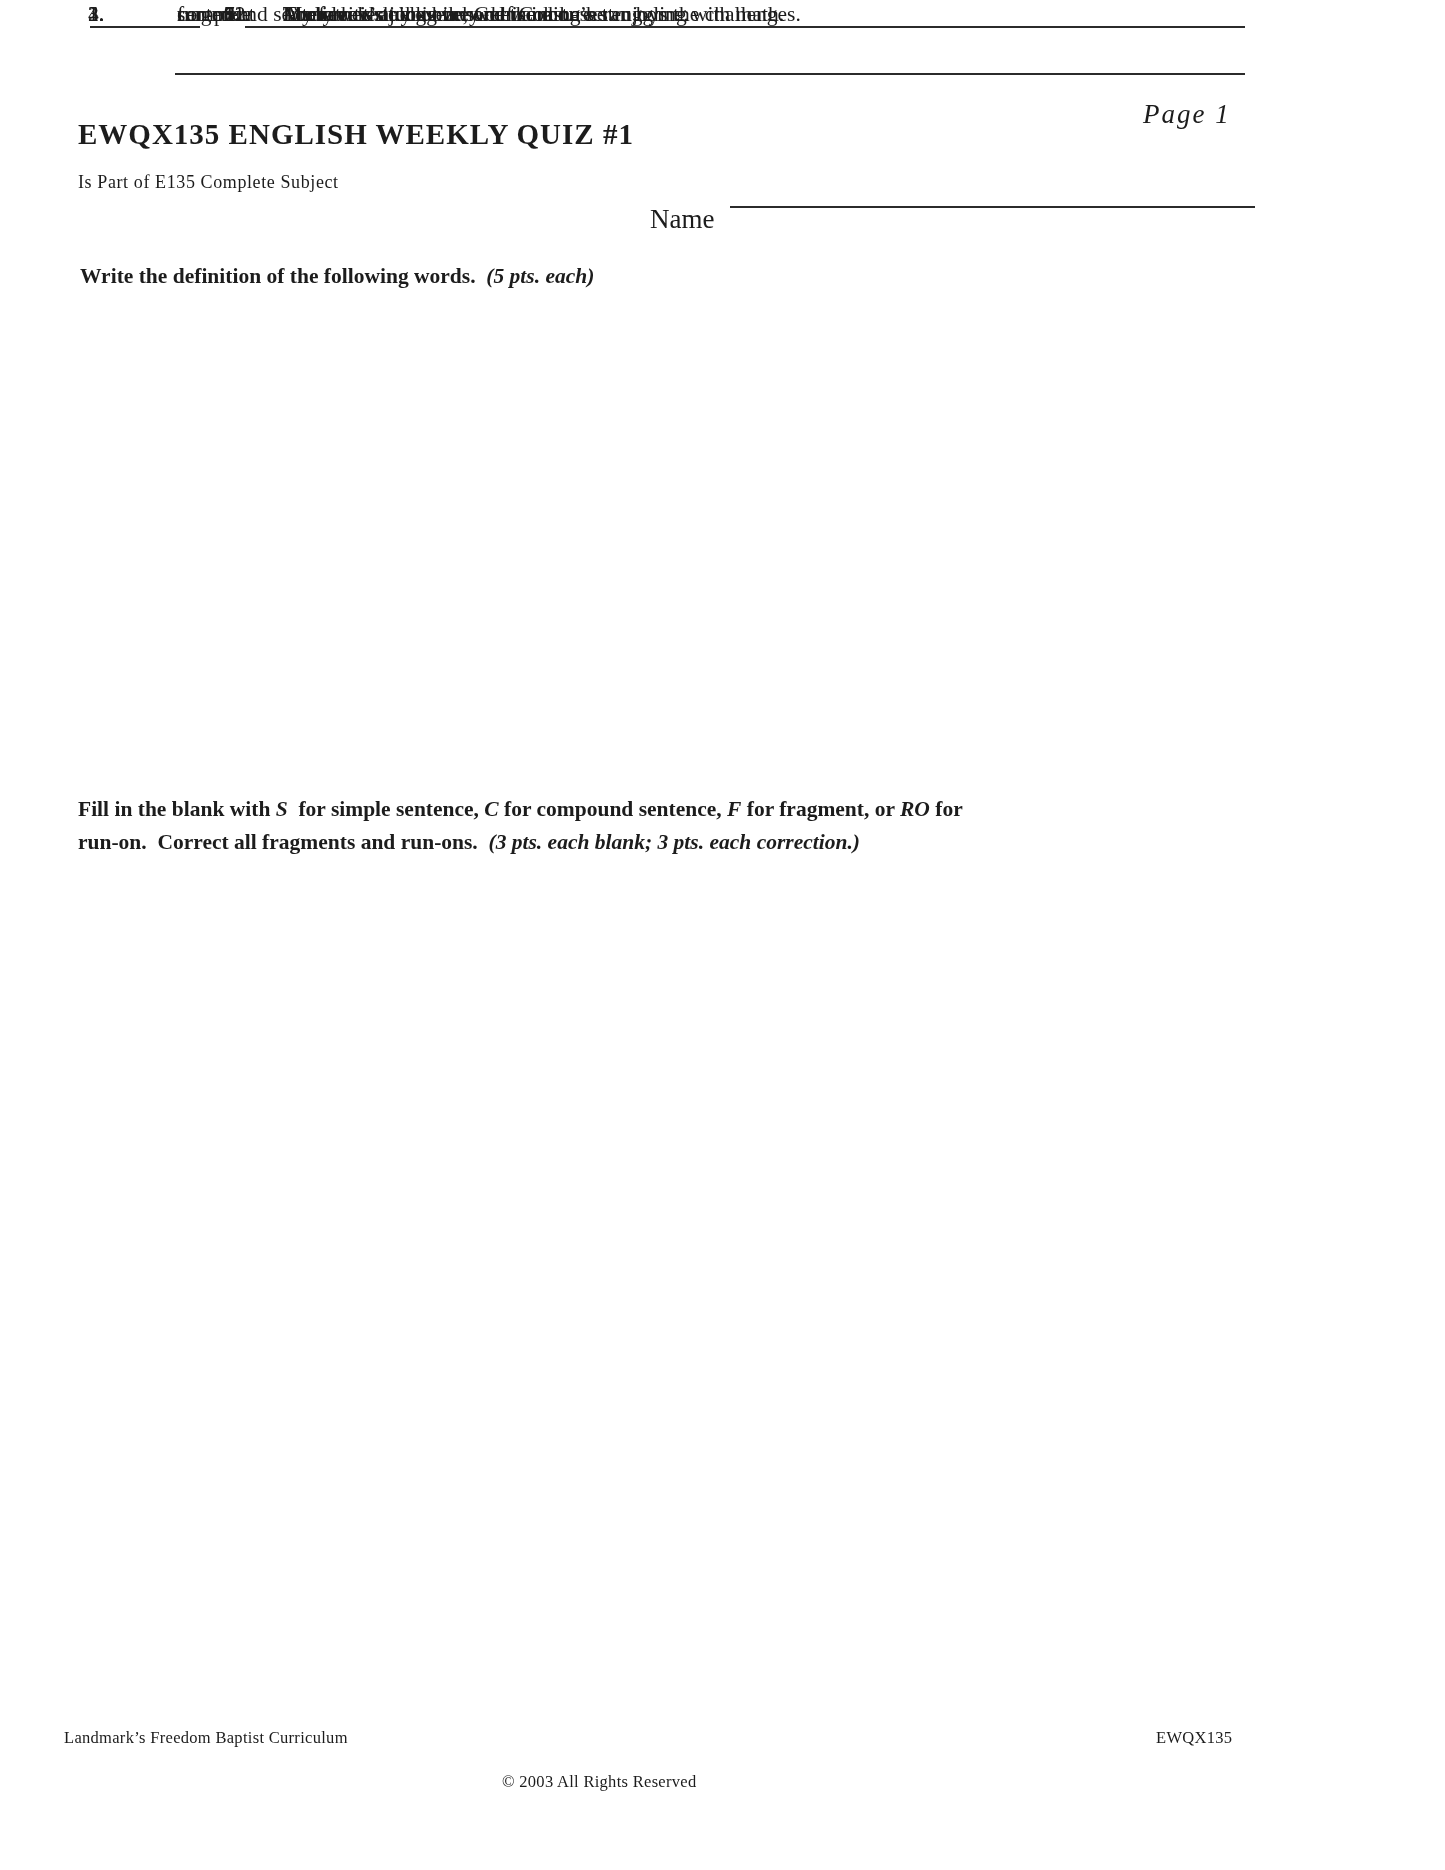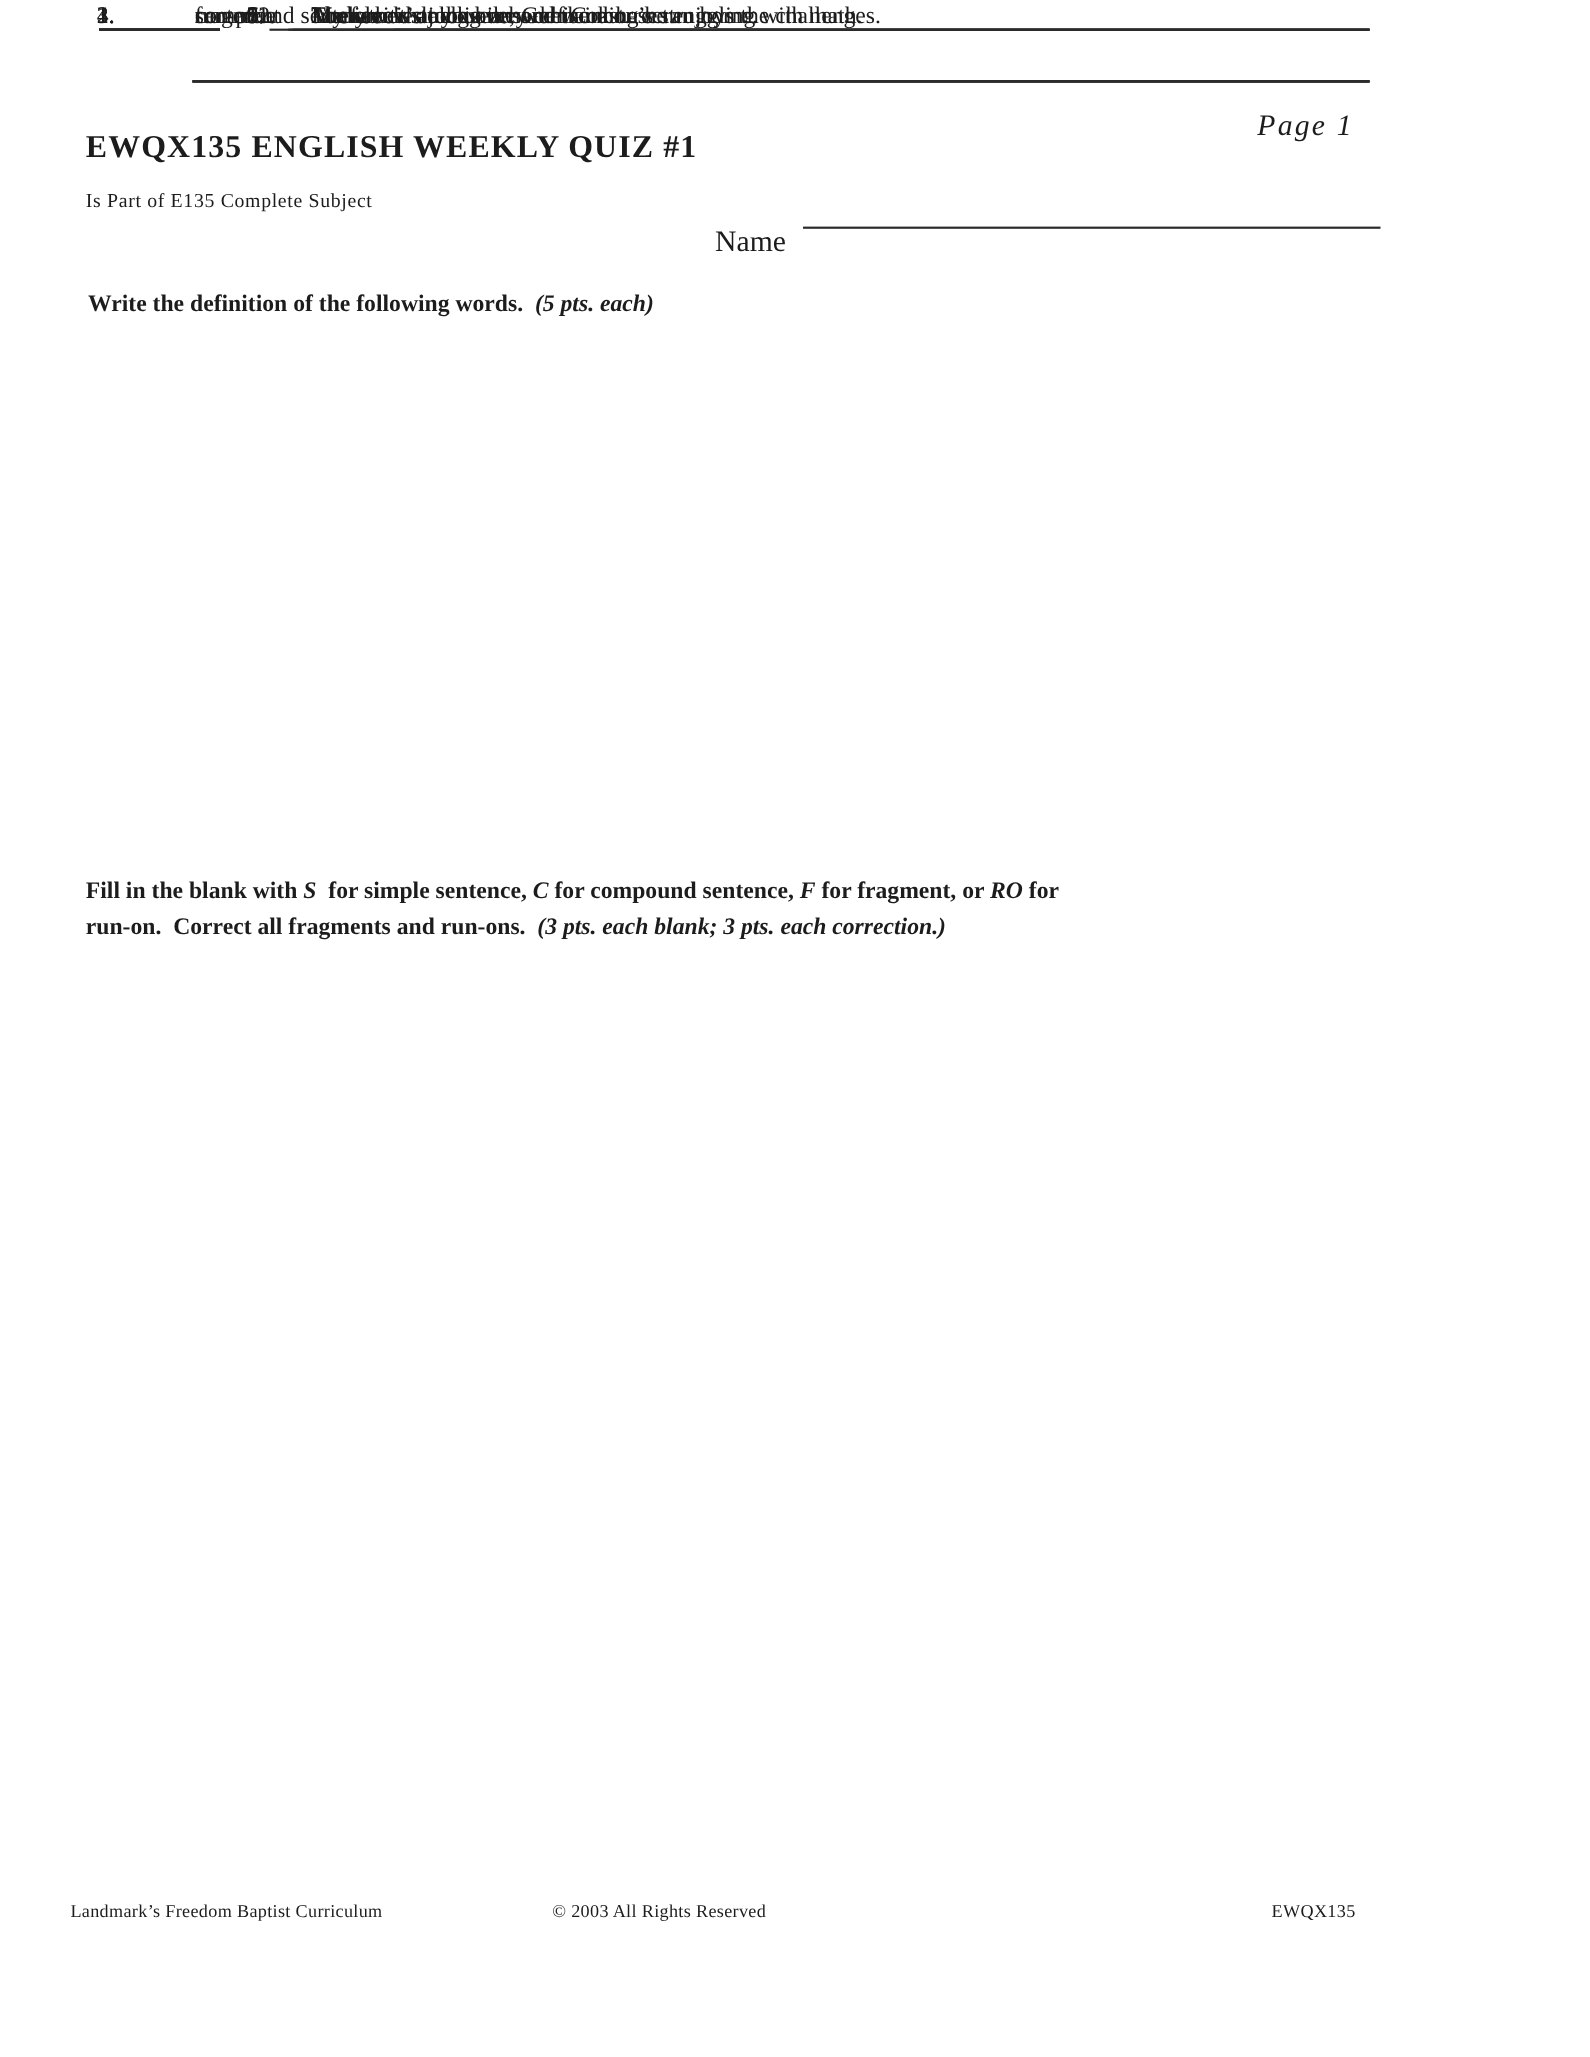--- a/index.html
+++ b/index.html
@@ -81,21 +81,21 @@
   .fill-item:nth-of-type(8){top:1353px;}
   .blank{flex:none;width:110px;border-bottom:2px solid var(--line);}
   .fill-num{flex:none;width:59px;margin-left:24px;}
   .fill-text{flex:1;white-space:pre;}
   
   .footer-item{
     position:absolute;top:1728px;
     font-size:16.5px;letter-spacing:0.3px;white-space:pre;
   }
   .footer-left{left:64px;}
-  .footer-center{left:502px;}
+  .footer-center{left:502px;margin-top:44px;}
   .footer-right{left:1156px;text-align:right;}
 </style>
 </head>
 <body>
 
 <div class="page">
 
   <h1 class="title">EWQX135 ENGLISH WEEKLY QUIZ #1</h1>
   <div class="page-num">Page 1</div>
   <div class="subtitle">Is Part of E135 Complete Subject</div>

